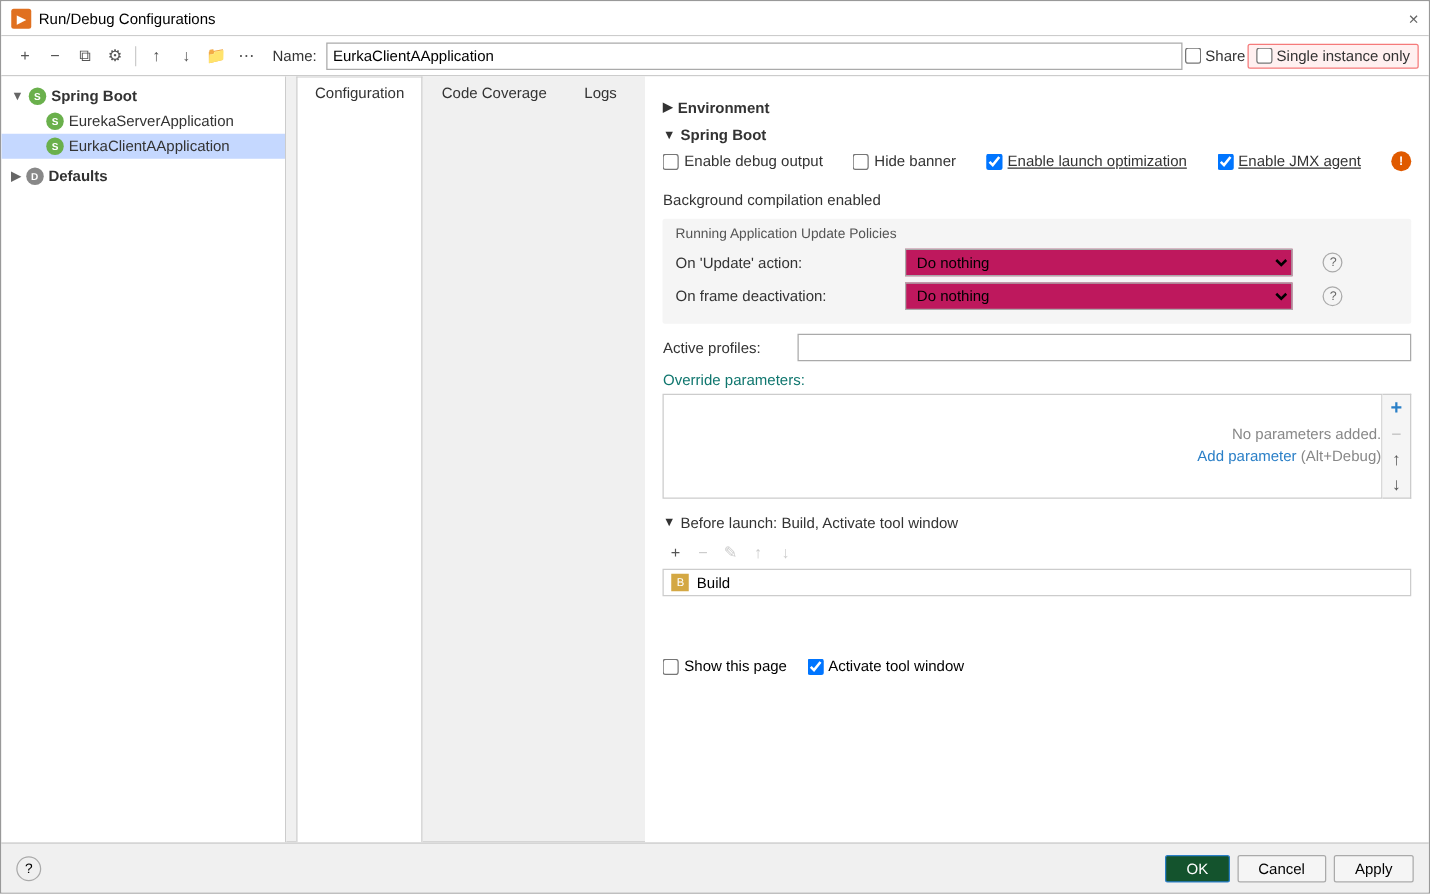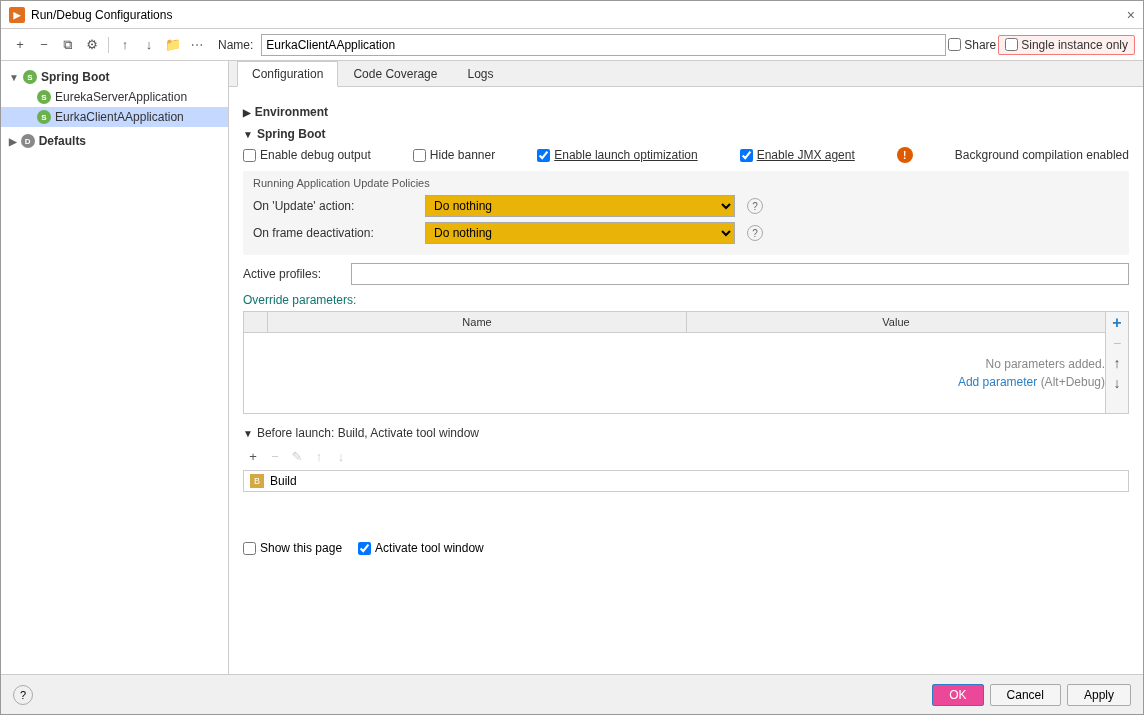--- a/index.html
+++ b/index.html
@@ -25,21 +25,21 @@
 
     .sidebar { width: 228px; background: #fff; border-right: 1px solid #ccc; overflow-y: auto; padding: 4px 0; }
     .sidebar-group { padding: 2px 0; }
     .sidebar-group-header { display: flex; align-items: center; gap: 4px; padding: 3px 8px; cursor: pointer; font-weight: bold; color: #333; }
     .sidebar-item { display: flex; align-items: center; gap: 4px; padding: 3px 8px 3px 24px; cursor: pointer; color: #333; }
     .sidebar-item.selected { background: #c5d8ff; }
     .sidebar-item-sub { padding-left: 36px; }
     .spring-icon { width: 14px; height: 14px; background: #6ab04c; border-radius: 50%; display: inline-flex; align-items: center; justify-content: center; color: white; font-size: 8px; font-weight: bold; }
     .arrow { font-size: 10px; color: #666; }
 
-    .content { flex: 1; background: #f5f5f5; display: flex; flex-direction: column; overflow: hidden; }
+    .content { flex: 1; background: #f5f5f5; display: flex; flex-direction: row; overflow: hidden; }
 
     .tabs { display: flex; background: #f0f0f0; border-bottom: 1px solid #ccc; padding: 0 8px; gap: 0; }
     .tab { padding: 5px 14px; cursor: pointer; border: 1px solid transparent; border-bottom: none; font-size: 12px; color: #333; }
     .tab.active { background: #fff; border-color: #ccc; border-bottom: 1px solid #fff; margin-bottom: -1px; }
 
     .config-area { flex: 1; padding: 10px 14px; overflow-y: auto; background: #fff; }
 
     .form-row { display: flex; align-items: center; gap: 8px; margin-bottom: 8px; }
     .form-label { color: #333; min-width: 80px; }
     .form-input { flex: 1; height: 22px; border: 1px solid #aaa; padding: 0 4px; font-size: 12px; }
@@ -47,23 +47,23 @@
 
     .section-header { display: flex; align-items: center; gap: 4px; color: #333; font-weight: bold; margin: 8px 0 6px 0; cursor: pointer; }
     .section-arrow { font-size: 10px; }
 
     .checkboxes-row { display: flex; align-items: center; gap: 16px; margin-bottom: 8px; flex-wrap: wrap; justify-content: space-between; }
     .check-item { display: flex; align-items: center; gap: 4px; color: #333; }
     .check-item input[type=checkbox] { margin: 0; }
 
     .update-policies { border: none; padding: 6px 10px; background: #f5f5f5; border-radius: 2px; margin-bottom: 8px; }
     .update-policies-title { color: #555; margin-bottom: 6px; font-size: 11px; }
-    .policy-row { display: flex; align-items: center; gap: 12px; margin-bottom: 5px; }
+    .policy-row { display: flex; align-items: center; gap: 24px; margin-bottom: 5px; }
     .policy-label { color: #333; min-width: 160px; font-size: 12px; }
-    .policy-select { width: 310px; height: 22px; border: 1px solid #aaa; font-size: 12px; padding: 0 4px; background: #eab308; }
+    .policy-select { width: 310px; height: 22px; border: 1px solid #aaa; font-size: 12px; padding: 0 4px; background: #be185d; }
     .help-icon { width: 16px; height: 16px; border-radius: 50%; border: 1px solid #aaa; display: flex; align-items: center; justify-content: center; font-size: 10px; cursor: pointer; color: #666; }
 
     .profiles-row { display: flex; align-items: center; gap: 8px; margin-bottom: 8px; }
     .profiles-label { color: #333; min-width: 100px; }
     .profiles-input { flex: 1; height: 22px; border: 1px solid #aaa; background: #fff; }
 
     .params-section { margin-bottom: 12px; }
     .params-label { color: #0f766e; margin-bottom: 4px; }
     .params-container { display: flex; gap: 0; }
     .params-table { flex: 1; border: 1px solid #ccc; background: #fff; }
@@ -87,21 +87,21 @@
     .build-icon { width: 14px; height: 14px; background: #d4a843; display: flex; align-items: center; justify-content: center; font-size: 9px; color: white; }
 
     .bottom-checks { display: flex; gap: 16px; align-items: center; margin-top: 6px; }
     .bottom-check { display: flex; align-items: center; gap: 4px; margin-top: 41px; }
 
     .footer { background: #f0f0f0; border-top: 1px solid #ccc; padding: 6px 12px; display: flex; align-items: center; justify-content: space-between; height: 40px; }
     .footer-left { display: flex; align-items: center; }
     .footer-right { display: flex; gap: 6px; }
     .help-circle { width: 20px; height: 20px; border-radius: 50%; border: 1px solid #aaa; display: flex; align-items: center; justify-content: center; font-size: 11px; cursor: pointer; }
     .footer-btn { padding: 3px 16px; border: 1px solid #aaa; background: #f5f5f5; cursor: pointer; font-size: 12px; border-radius: 2px; }
-    .footer-btn.primary { background: #ec4899; border-color: #2a7fc7; color: white; }
+    .footer-btn.primary { background: #14532d; border-color: #2a7fc7; color: white; }
 
     .info-icon { width: 16px; height: 16px; border-radius: 50%; background: #e05a00; display: flex; align-items: center; justify-content: center; color: white; font-size: 10px; font-weight: bold; }
 
     .underline { text-decoration: underline; }
   </style>
 </head>
 <body>
 
 <div class="window">
 
@@ -237,25 +237,20 @@
 
         <div class="profiles-row">
           <span class="profiles-label">Active profiles:</span>
           <input class="profiles-input" type="text" style="">
         </div>
 
         <div class="params-section">
           <div class="params-label">Override parameters:</div>
           <div class="params-container">
             <div class="params-table">
-              <div class="params-header">
-                <div class="params-col-num"></div>
-                <div class="params-col">Name</div>
-                <div class="params-col">Value</div>
-              </div>
               <div class="params-body">
                 <span>No parameters added.</span>
                 <span>
                   <span class="add-param-link">Add parameter</span>
                   <span style="color:#888;">(Alt+Debug)</span>
                 </span>
               </div>
             </div>
             <div class="params-actions">
               <div class="params-action-btn add">+</div>

